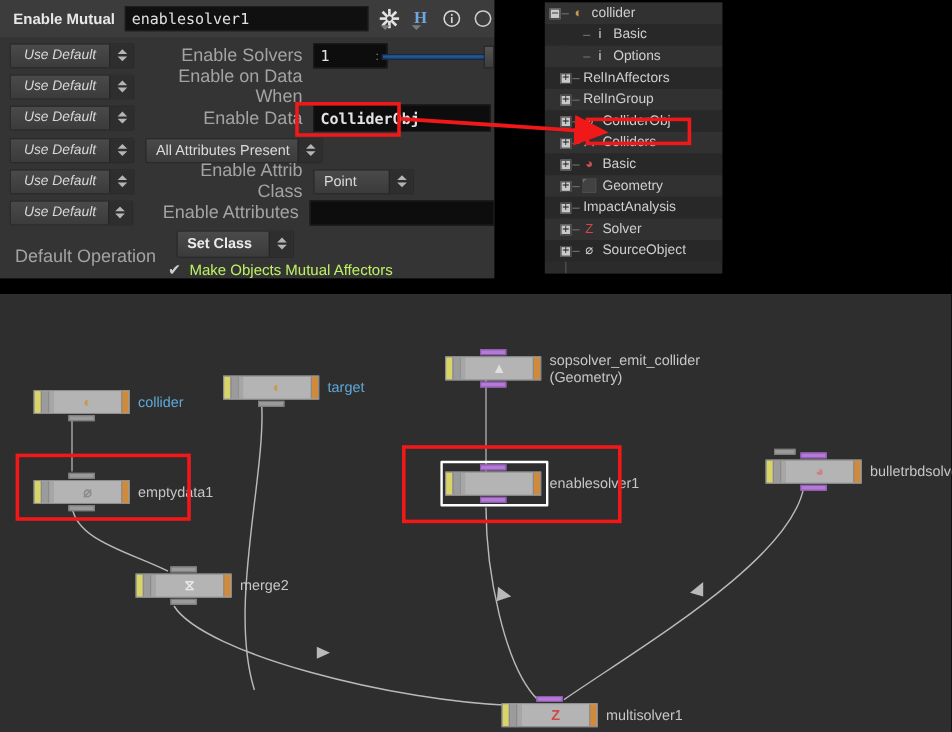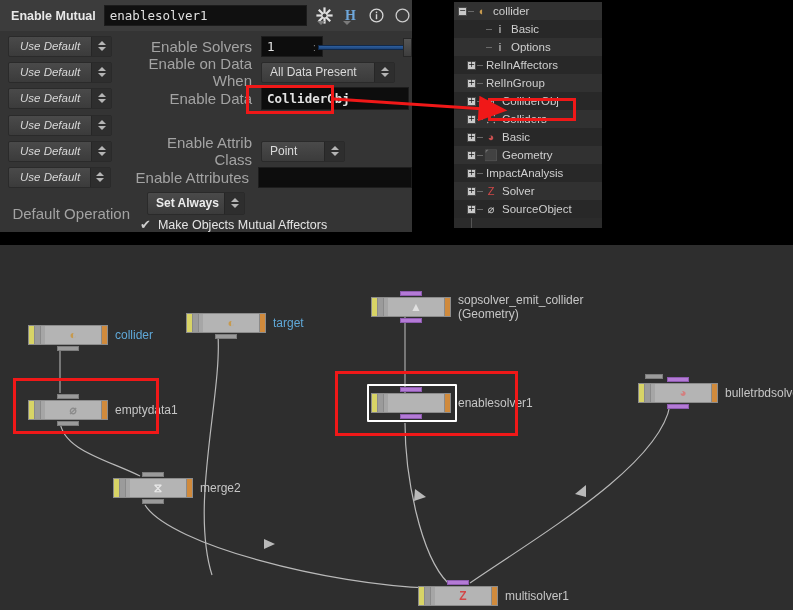--- a/index.html
+++ b/index.html
@@ -73,21 +73,21 @@
     background: linear-gradient(#2f5f9e,#1d4478); border: 1px solid #11294a;
   }
   #slider-dots { position:absolute; left:313px; top:42px; color:#888; font-size:10px; }
   #slider-knob {
     position: absolute; left: 403px; top: 38px; width: 9px; height: 19px;
     background: linear-gradient(#555,#3d3d3d); border: 1px solid #272727;
   }
 
   #mutual-row { position: absolute; left: 140px; top: 217px; display:flex; align-items:center; gap:7px; }
   #mutual-row .chk { color: #cfcfcf; font-size: 13px; }
-  #mutual-row .txt { color: #e5e5e5; font-size: 12.5px; }
+  #mutual-row .txt { color: #bef264; font-size: 12.5px; }
 
   
   #tree-panel {
     position: absolute; left: 454px; top: 2px; width: 148px; height: 226px;
     background: #2b2b2b; overflow: hidden;
   }
   .trow { position: relative; height: 18px; display: flex; align-items: center; }
   .trow.alt { background: #313131; }
   .trow.dark { background: #282828; }
   .tspine { position: absolute; left: 17px; top: 0; bottom: 0; width: 1px; background: #555; }
@@ -194,27 +194,20 @@
 
     <div class="prow" style="top:59px;width:412px;">
       <div class="usedef">
         <span class="lbl">Use Default</span>
         <span class="spin">
             <i class="up"></i>
             <i class="dn"></i>
           </span>
       </div>
       <div class="plabel" style="width:120px;margin-left:20px;">Enable on Data When</div>
-      <div class="pmenu" style="width:134px;margin-left:9px;">
-        <span class="lbl">All Data Present</span>
-        <span class="spin">
-            <i class="up"></i>
-            <i class="dn"></i>
-          </span>
-      </div>
     </div>
 
     <div class="prow" style="top:85px;width:412px;">
       <div class="usedef">
         <span class="lbl">Use Default</span>
         <span class="spin">
             <i class="up"></i>
             <i class="dn"></i>
           </span>
       </div>
@@ -223,20 +216,27 @@
     </div>
 
     <div class="prow" style="top:112px;width:412px;">
       <div class="usedef">
         <span class="lbl">Use Default</span>
         <span class="spin">
             <i class="up"></i>
             <i class="dn"></i>
           </span>
       </div>
+      <div class="pmenu" style="width:148px;margin-left:9px;">
+        <span class="lbl">All Attributes Present</span>
+        <span class="spin">
+            <i class="up"></i>
+            <i class="dn"></i>
+          </span>
+      </div>
     </div>
 
     <div class="prow" style="top:138px;width:412px;">
       <div class="usedef">
         <span class="lbl">Use Default</span>
         <span class="spin">
             <i class="up"></i>
             <i class="dn"></i>
           </span>
       </div>
@@ -258,21 +258,21 @@
             <i class="dn"></i>
           </span>
       </div>
       <div class="plabel" style="width:120px;margin-left:20px;">Enable Attributes</div>
       <div class="pfield-dark" style="width:156px;margin-left:9px;"></div>
     </div>
 
     <div class="prow" style="top:190px;width:412px;">
       <div class="plabel" style="width:130px;margin-left:0px;margin-top:20px;">Default Operation</div>
       <div class="pmenu bold" style="width:98px;margin-left:17px;height:23px;">
-        <span class="lbl">Set Always</span>
+        <span class="lbl">Set Class</span>
         <span class="spin">
             <i class="up"></i>
             <i class="dn"></i>
           </span>
       </div>
     </div>
 
     <div id="mutual-row">
       <span class="chk">✔</span>
       <span class="txt">Make Objects Mutual Affectors</span>

